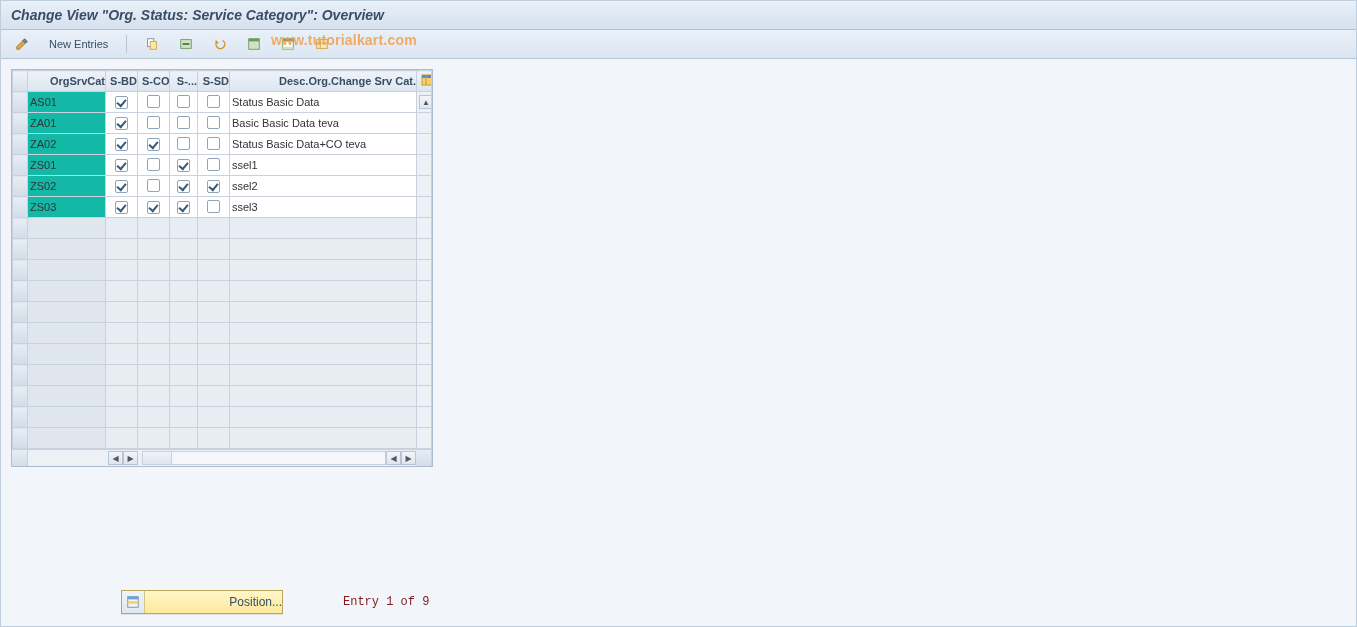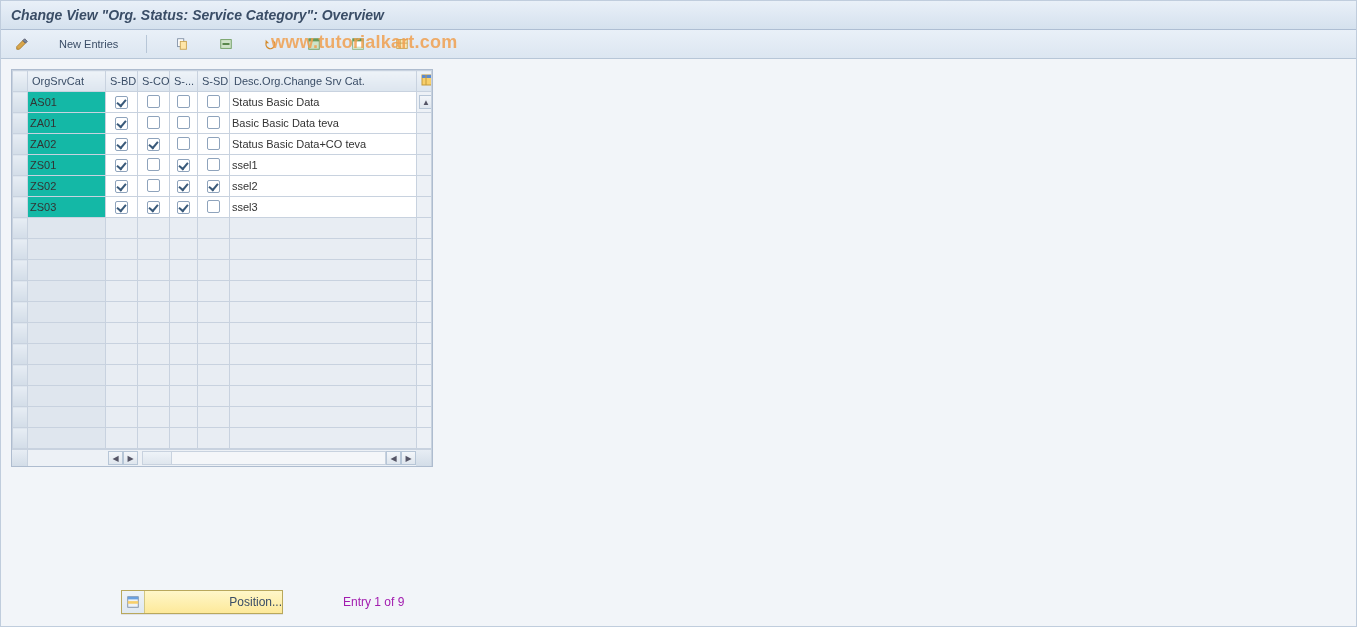--- a/index.html
+++ b/index.html
@@ -37,21 +37,21 @@
   }
 
   
   .toolbar {
     height: 28px;
     background: linear-gradient(#e9f0f8, #dce6f1);
     border-bottom: 1px solid #b7c6d7;
     display: flex;
     align-items: center;
     padding: 0 10px;
-    gap: 22px;
+    gap: 12px;
     position: relative;
   }
   .toolbar .sep {
     width: 1px;
     height: 18px;
     background: #b7c6d7;
     margin: 0 2px;
   }
   .tbtn {
     width: 20px;
@@ -66,21 +66,21 @@
   .toolbar .text-btn {
     font-size: 11px;
     color: #3a4d66;
     cursor: pointer;
     padding: 2px 4px;
   }
   .watermark {
     position: absolute;
     left: 270px;
     top: 2px;
-    font-size: 18px;
+    font-size: 14px;
     font-weight: 600;
     color: #f0a050;
     opacity: 0.85;
     letter-spacing: 0.2px;
     pointer-events: none;
   }
 
   
   .content {
     position: absolute;
@@ -108,22 +108,22 @@
   table.grid th, table.grid td {
     border: 1px solid #c8d2df;
     padding: 0;
     height: 20px;
     overflow: hidden;
     white-space: nowrap;
   }
   table.grid th {
     background: linear-gradient(#eef3f8, #dce5ef);
     color: #3a4d66;
-    font-weight: normal;
-    text-align: left;
+    font-weight: bold;
+    text-align: right;
     padding-left: 4px;
     cursor: pointer;
   }
   table.grid td {
     background: #fff;
     padding-left: 2px;
   }
   table.grid td.ro {
     background: #14b8a6; 
   }
@@ -265,21 +265,22 @@
   }
   .pos-btn .label {
     flex: 1;
     text-align: right;
     font-size: 12px;
     color: #3a4d66;
   }
   .entry-info {
     margin-left: 60px;
     font-size: 12px;
-    color: #a21caf;
+    color: #7f1d1d;
+    font-family: Liberation Mono, monospace;
   }
 
   
   svg.ic { width: 14px; height: 14px; }
 </style>
 </head>
 <body>
 
 <div class="app">
 

